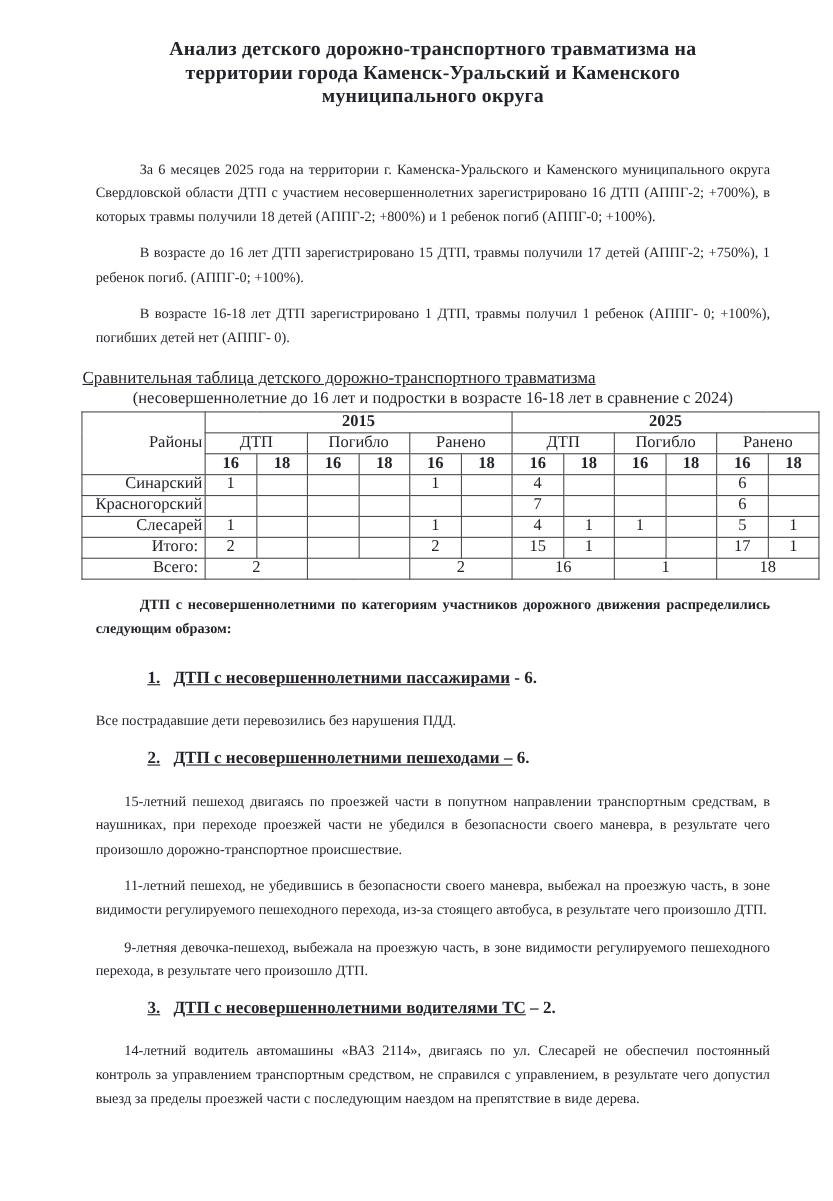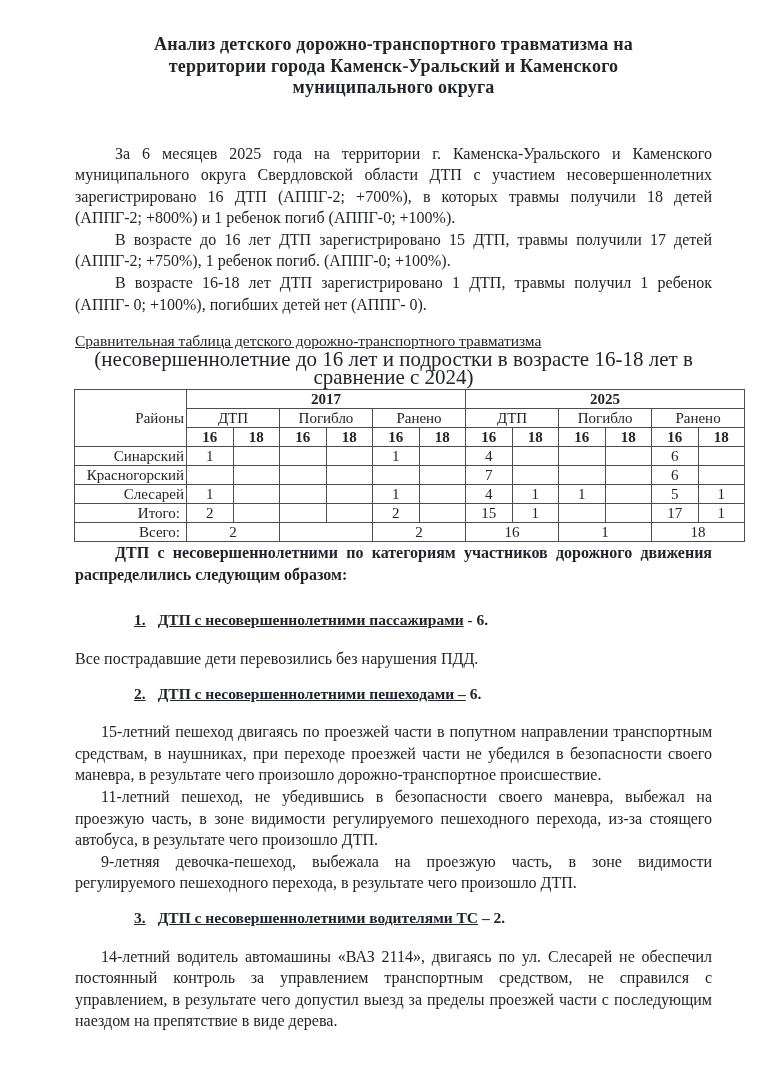--- a/index.html
+++ b/index.html
@@ -15,39 +15,39 @@
   }
   .doc-title{
     text-align:center;
     font-weight:bold;
     font-size:18px;
     line-height:21.5px;
     letter-spacing:0.2px;
     margin-bottom:44px;
   }
   p.body{
-    margin:0;
-    font-size:16px;
+    margin:12px;
+    font-size:13px;
     line-height:21.6px;
     text-align:justify;
   }
   .ind{text-indent:40px;}
   .ind-sm{text-indent:26px;}
   .bold{font-weight:bold;}
   .tbl-title{
     text-align:left;
     font-size:15.5px;
     font-weight:normal;
     margin-top:16px;
     line-height:19px;
   }
   .tbl-title .u{text-decoration:underline;}
   .tbl-sub{
     text-align:center;
-    font-size:21px;
+    font-size:15px;
     line-height:18px;
     margin-bottom:3px;
   }
   table.cmp{
     border-collapse:collapse;
     table-layout:fixed;
     width:671px;
     margin-left:-1px;
     font-size:15px;
   }
@@ -116,21 +116,21 @@
         <col class="c-num">
         <col class="c-num">
         <col class="c-num">
         <col class="c-num">
         <col class="c-num">
         <col class="c-num">
     </colgroup>
     <tbody>
         <tr>
       <td rowspan="3" class="regions">Районы</td>
-      <td colspan="6" class="yr">2017</td>
+      <td colspan="6" class="yr">2015</td>
       <td colspan="6" class="yr">2025</td>
     </tr>
     <tr>
       <td colspan="2">ДТП</td>
       <td colspan="2">Погибло</td>
       <td colspan="2">Ранено</td>
       <td colspan="2">ДТП</td>
       <td colspan="2">Погибло</td>
       <td colspan="2">Ранено</td>
     </tr>

